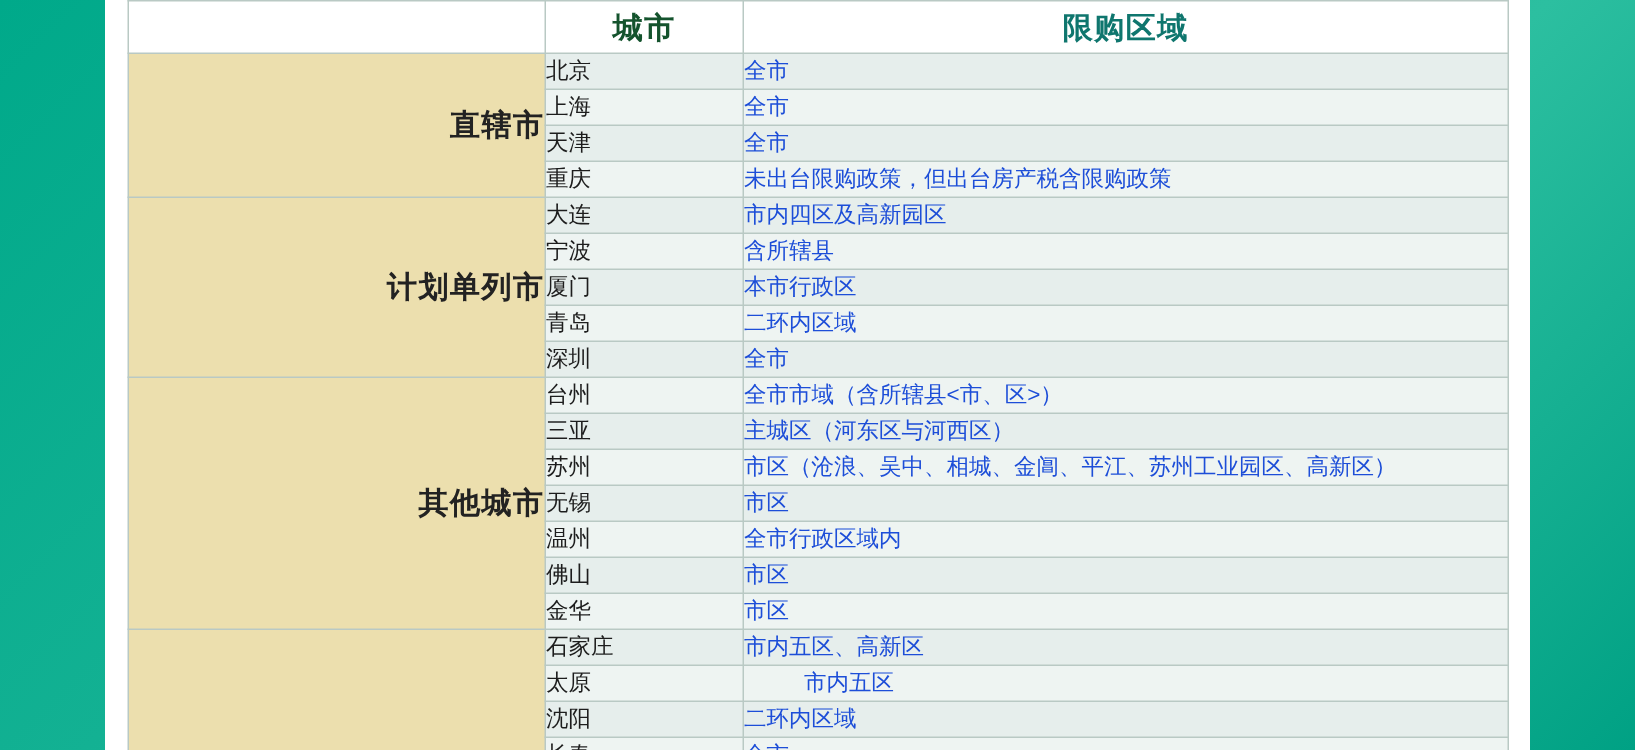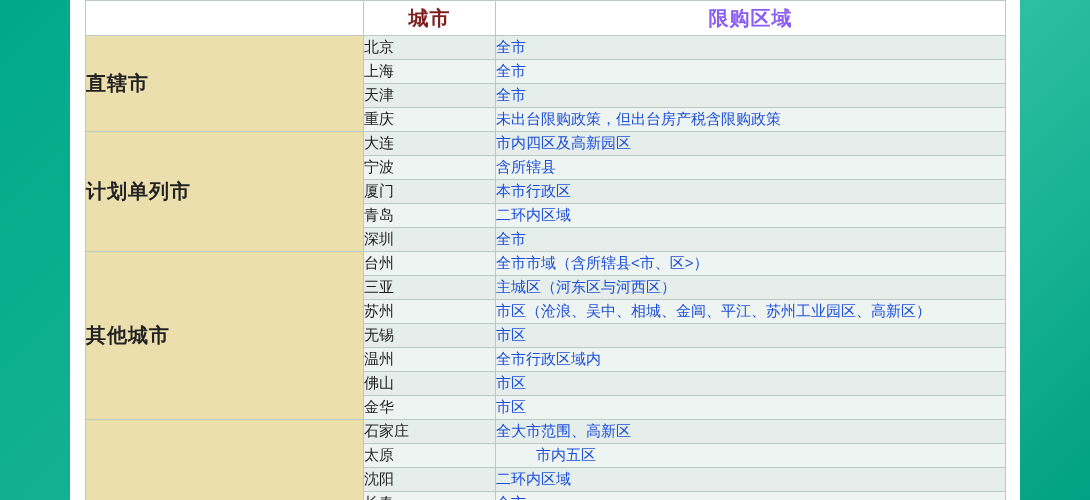--- a/index.html
+++ b/index.html
@@ -55,26 +55,26 @@
 
   thead th {
     height: 34px;
     background: #ffffff;
     color: #13a8d6;
     font-size: 20px;
     font-weight: bold;
     text-align: center;
     letter-spacing: 1px;
   }
-  thead th.head-city { color: #7f1d1d; }
-  thead th.head-area { color: #8b5cf6; }
+  thead th.head-city { color: #14532d; }
+  thead th.head-area { color: #0f766e; }
 
   td.group {
     background: #ecdfae;
-    text-align: left;
+    text-align: right;
     font-size: 20px;
     font-weight: bold;
     color: #222;
     letter-spacing: 1px;
     font-family: Liberation Serif, serif;
   }
   td.city {
     background: #eef4f2;
     text-align: left;
     font-size: 15px;
@@ -176,21 +176,21 @@
             <td class="city">佛山</td>
             <td class="area">市区</td>
           </tr>
           <tr>
             <td class="city">金华</td>
             <td class="area">市区</td>
           </tr>
           <tr class="alt">
             <td class="group" rowspan="4"></td>
             <td class="city">石家庄</td>
-            <td class="area">全大市范围、高新区</td>
+            <td class="area">市内五区、高新区</td>
           </tr>
           <tr>
             <td class="city">太原</td>
             <td class="area indent">市内五区</td>
           </tr>
           <tr class="alt">
             <td class="city">沈阳</td>
             <td class="area">二环内区域</td>
           </tr>
           <tr>

